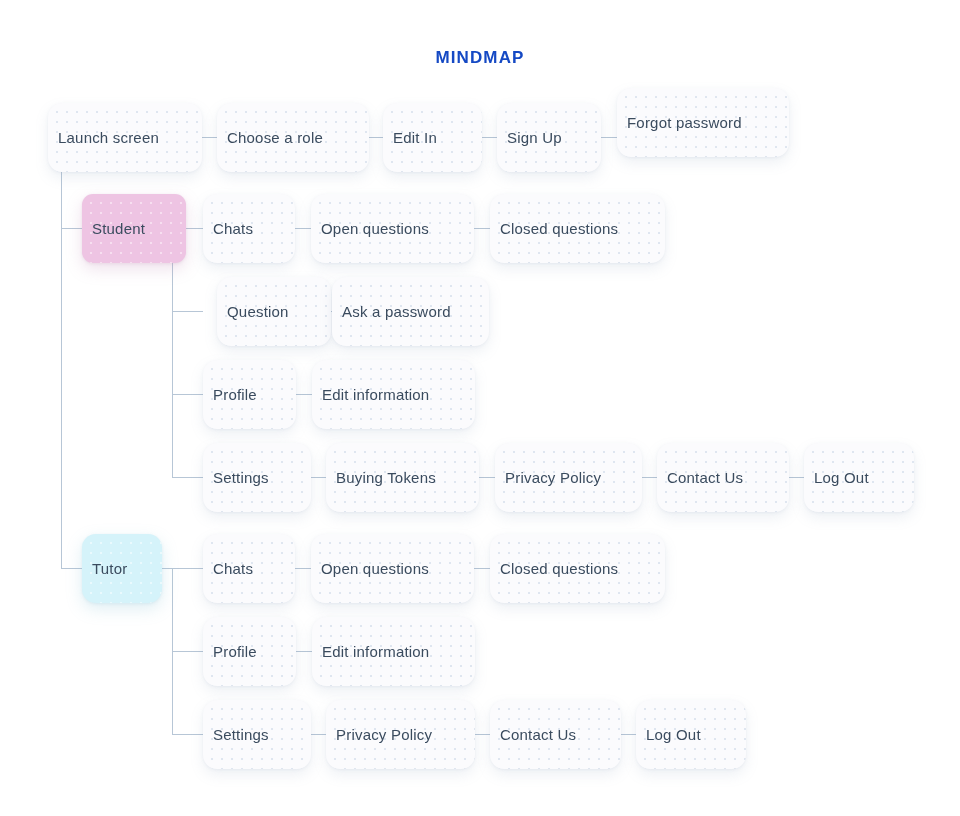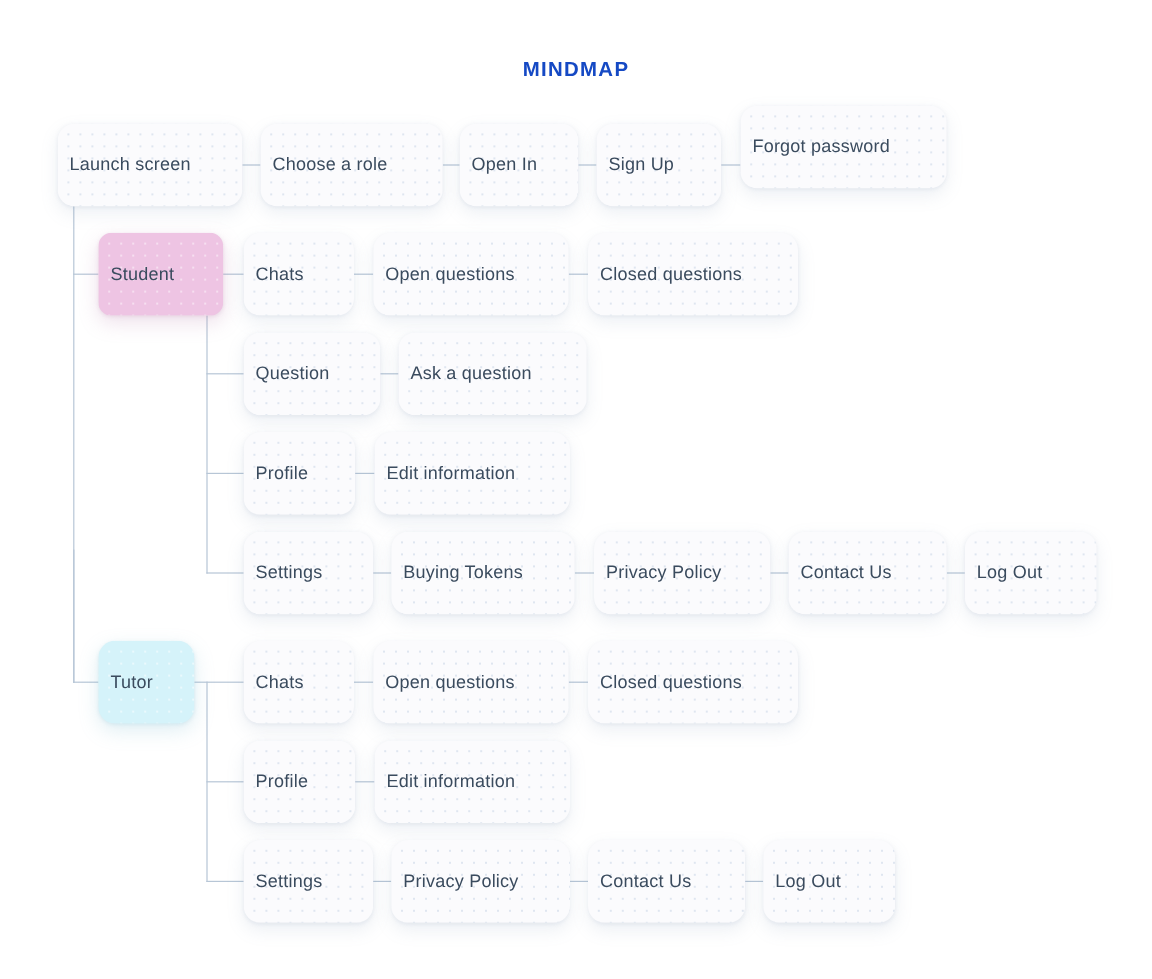--- a/index.html
+++ b/index.html
@@ -118,45 +118,45 @@
     </div>
 
   <div id="nodes-layer">
       <div class="node" style="left: 48px; top: 103px; width: 154px; height: 69px;">
         <span>Launch screen</span>
       </div>
       <div class="node" style="left: 217px; top: 103px; width: 152px; height: 69px;">
         <span>Choose a role</span>
       </div>
       <div class="node" style="left: 383px; top: 103px; width: 99px; height: 69px;">
-        <span>Open In</span>
+        <span>Edit In</span>
       </div>
       <div class="node" style="left: 497px; top: 103px; width: 104px; height: 69px;">
         <span>Sign Up</span>
       </div>
       <div class="node" style="left: 617px; top: 88px; width: 172px; height: 69px;">
         <span>Forgot password</span>
       </div>
       <div class="node role-student" style="left: 82px; top: 194px; width: 104px; height: 69px;">
         <span>Student</span>
       </div>
       <div class="node" style="left: 203px; top: 194px; width: 92px; height: 69px;">
         <span>Chats</span>
       </div>
       <div class="node" style="left: 311px; top: 194px; width: 163px; height: 69px;">
         <span>Open questions</span>
       </div>
       <div class="node" style="left: 490px; top: 194px; width: 175px; height: 69px;">
         <span>Closed questions</span>
       </div>
-      <div class="node" style="left: 203px; top: 277px; width: 114px; height: 69px;">
+      <div class="node" style="left: 217px; top: 277px; width: 114px; height: 69px;">
         <span>Question</span>
       </div>
       <div class="node" style="left: 332px; top: 277px; width: 157px; height: 69px;">
-        <span>Ask a question</span>
+        <span>Ask a password</span>
       </div>
       <div class="node" style="left: 203px; top: 360px; width: 93px; height: 69px;">
         <span>Profile</span>
       </div>
       <div class="node" style="left: 312px; top: 360px; width: 163px; height: 69px;">
         <span>Edit information</span>
       </div>
       <div class="node" style="left: 203px; top: 443px; width: 108px; height: 69px;">
         <span>Settings</span>
       </div>

